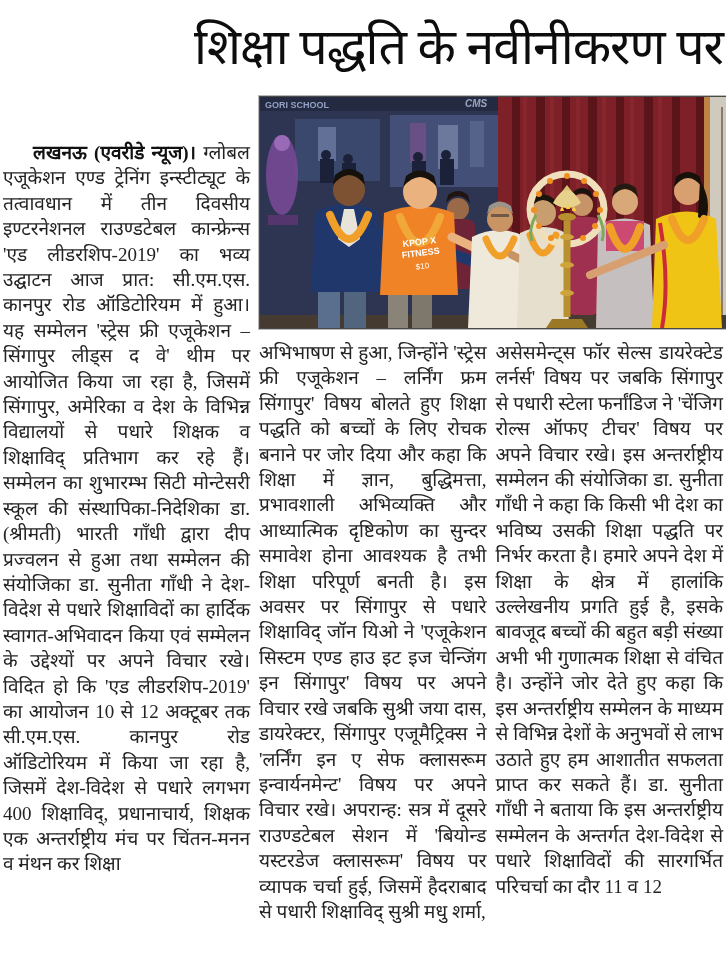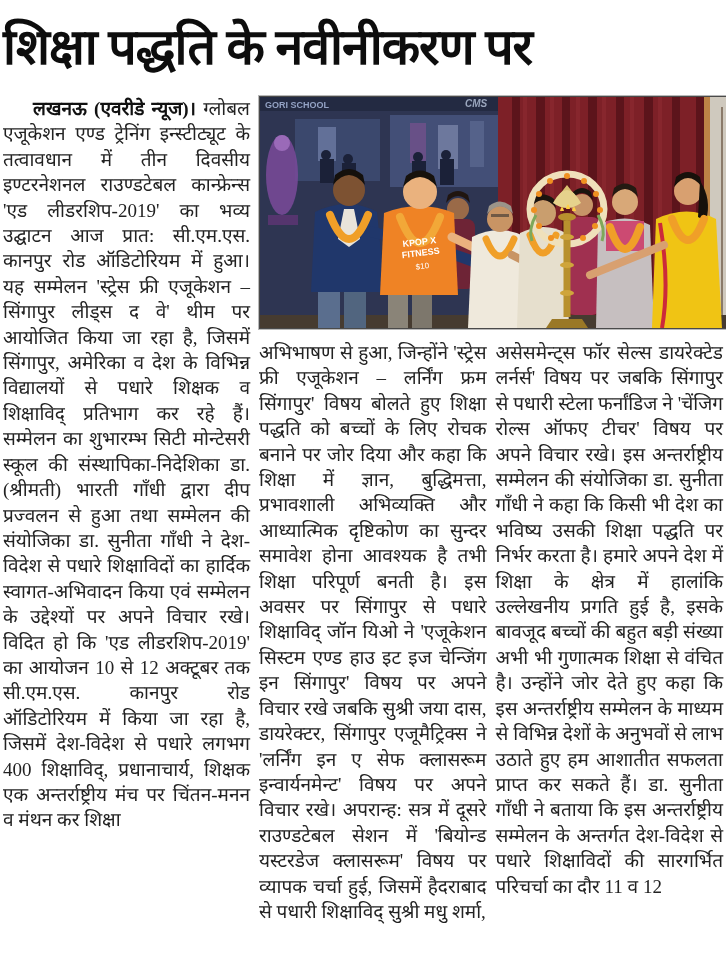--- a/index.html
+++ b/index.html
@@ -7,42 +7,42 @@
     position:relative;
     width:726px;height:969px;
     background:#ffffff;
     overflow:hidden;
     font-family:"Liberation Serif","DejaVu Serif",serif;
     color:#1e1e1e;
     box-sizing:border-box;
     padding:10px 3px 0 3px;
   }
   .headline{
-    text-align:left;
-    font-weight:700;
+    text-align:right;
+    font-weight:400;
     font-size:50px;
     line-height:74px;
     color:#0d0d0d;
     letter-spacing:-1px;
     margin:0 0 12px 0;
   }
   .headline .hl-line{display:block;white-space:nowrap;}
   .content{
     display:flex;
     gap:9px;
     align-items:flex-start;
   }
   .col{
     font-size:19px;
     line-height:25.4px;
     text-align:justify;
     color:#222222;
   }
   .col p{margin:0;}
-  .col-left{width:247px;flex:0 0 auto;}
+  .col-left{width:247px;flex:0 0 auto;margin-top:44px;}
   .col-left p{text-indent:30px;}
   .dateline{font-weight:bold;color:#111;}
   .right-wrap{flex:1 1 auto;display:flex;flex-direction:column;min-width:0;}
   .photo-frame{
     width:468px;height:231px;
     border:1px solid #4a4a4a;
     outline:1px solid #b9b9b9;
     background:#2e3552;
     margin:0 0 11px 0;
     overflow:hidden;

